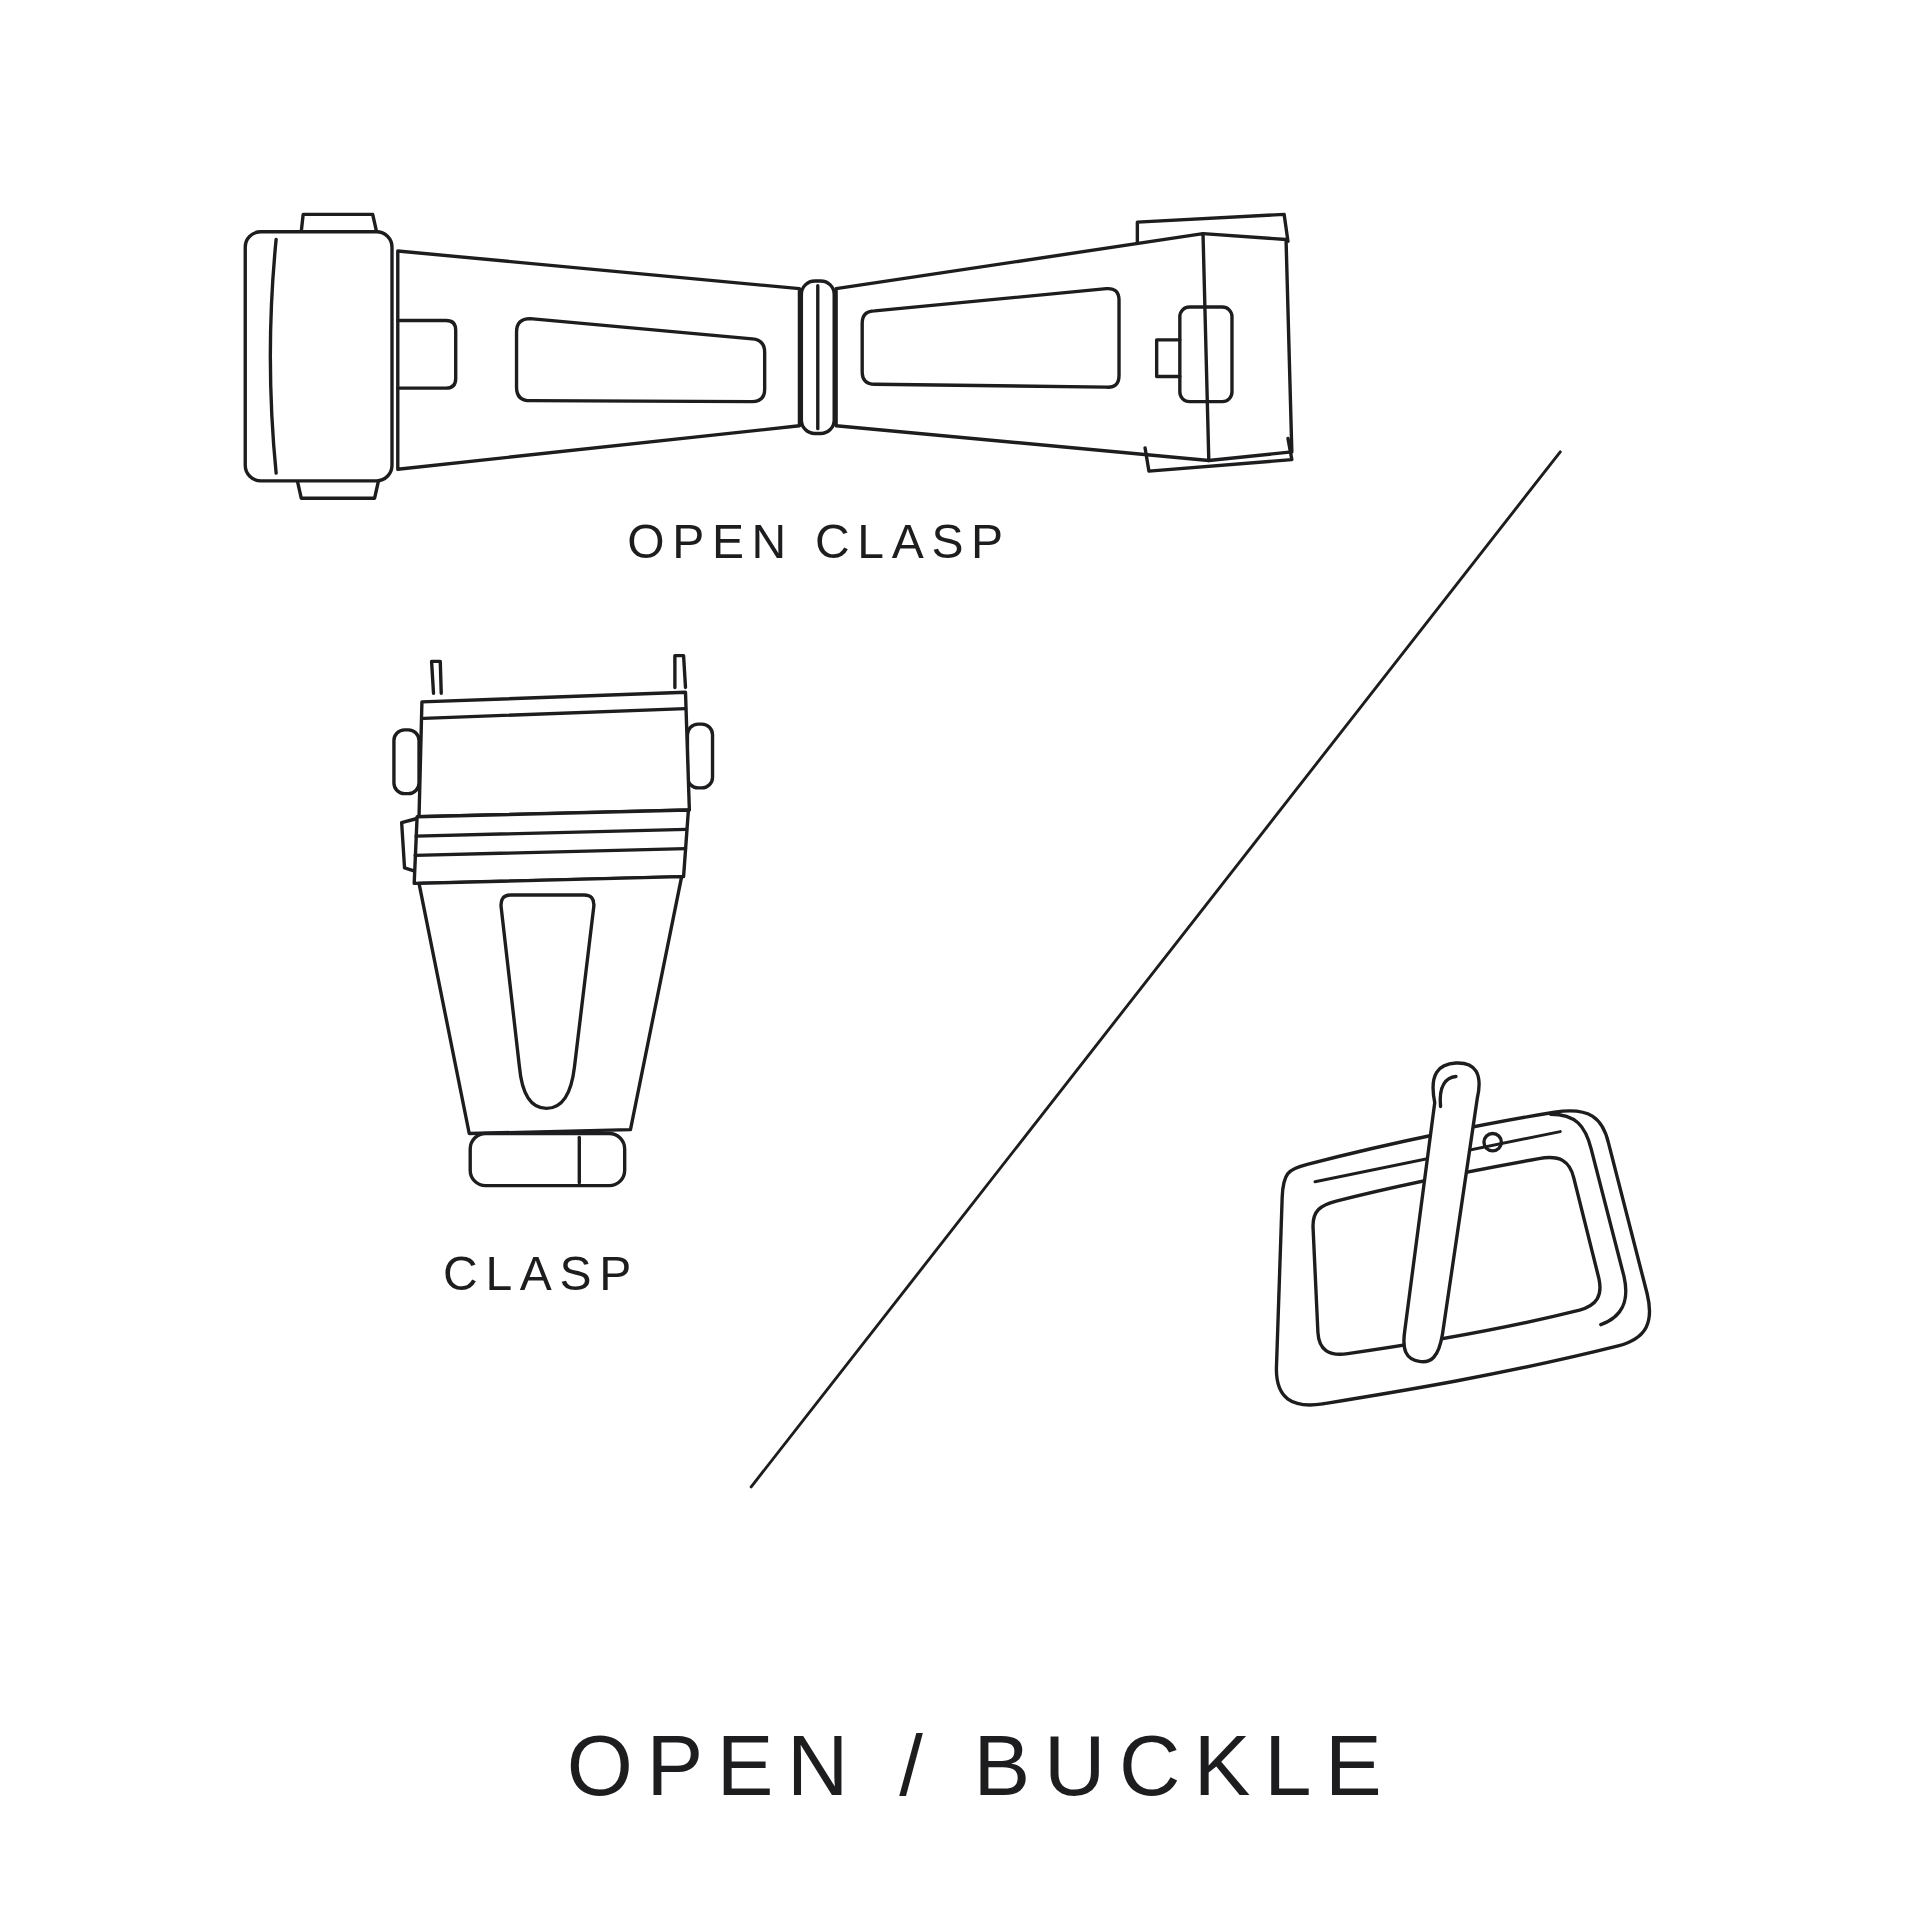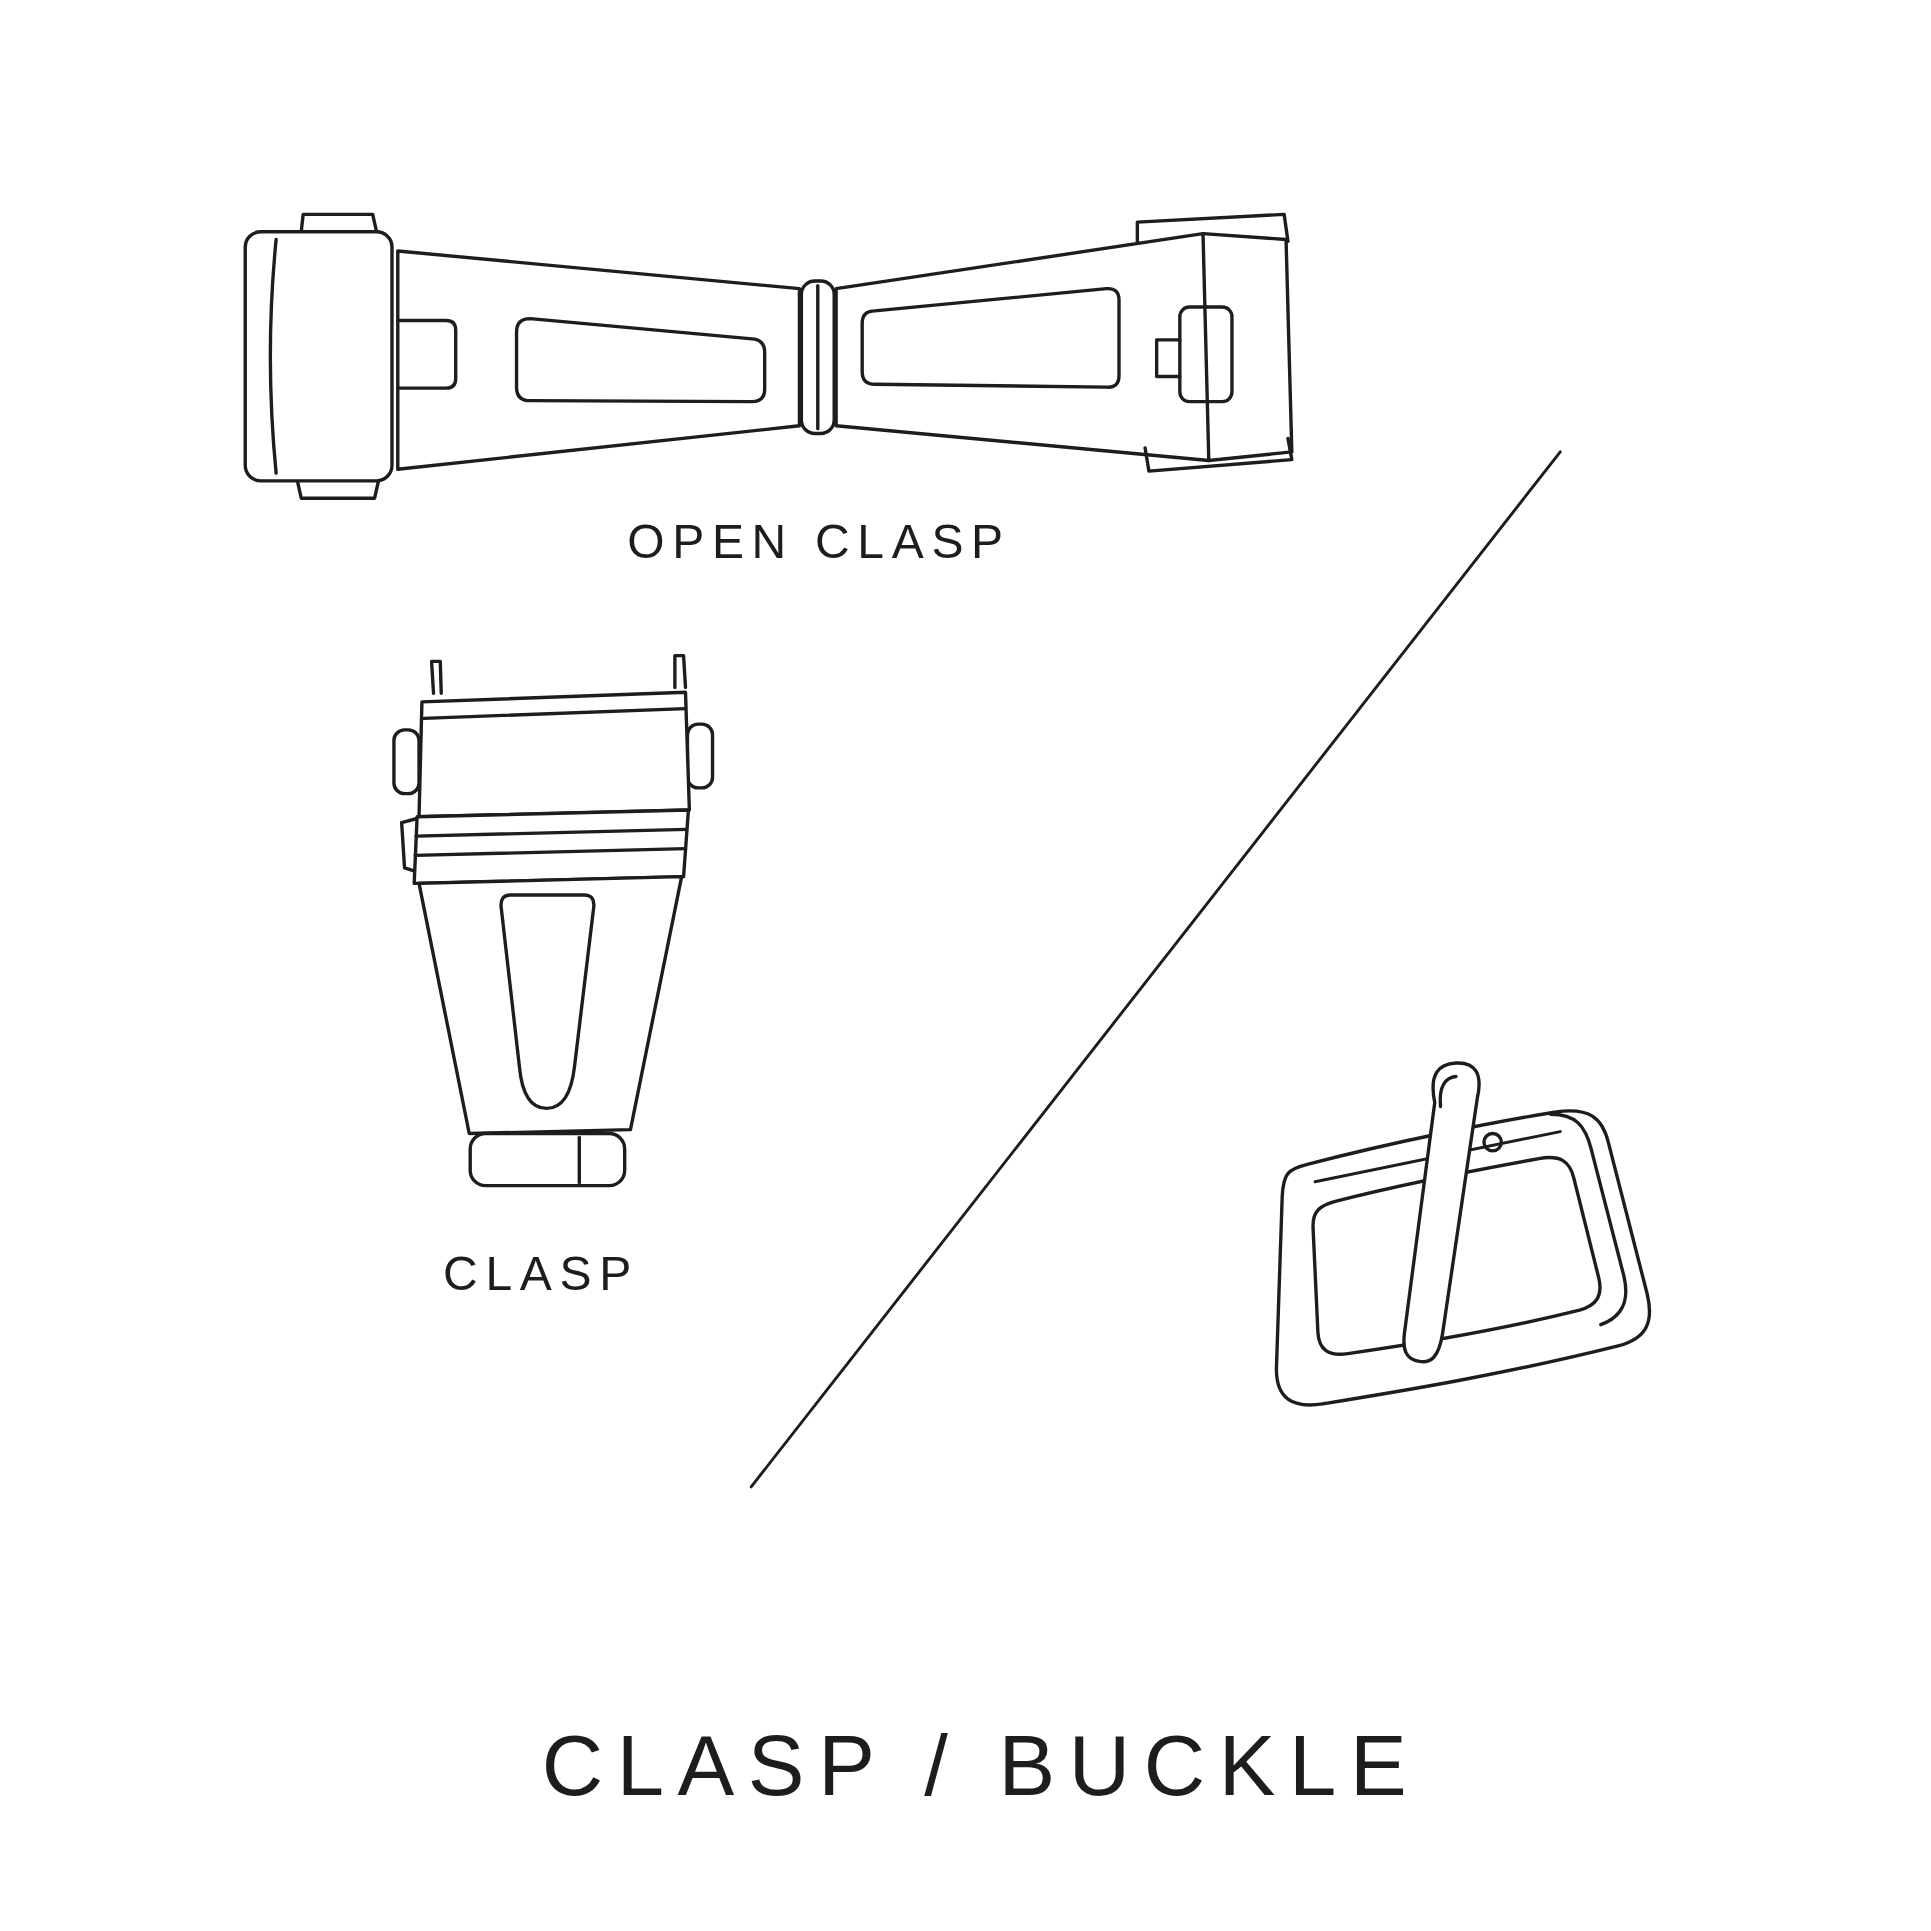--- a/index.html
+++ b/index.html
@@ -125,16 +125,16 @@
         C1456 1408 1452 1398 1455 1378
         L1486 1142 Z"></path>
       <path d="M1492 1146 c-2 -22 6 -30 16 -31"></path>
     </g>
   </svg>
 
   <div class="label label-open-clasp">OPEN CLASP</div>
 
   <div class="label label-closed">CLASP</div>
 
-  <div class="title">CLASP / BUCKLE</div>
+  <div class="title">OPEN / BUCKLE</div>
 
 </div>
 
 
 </body></html>

